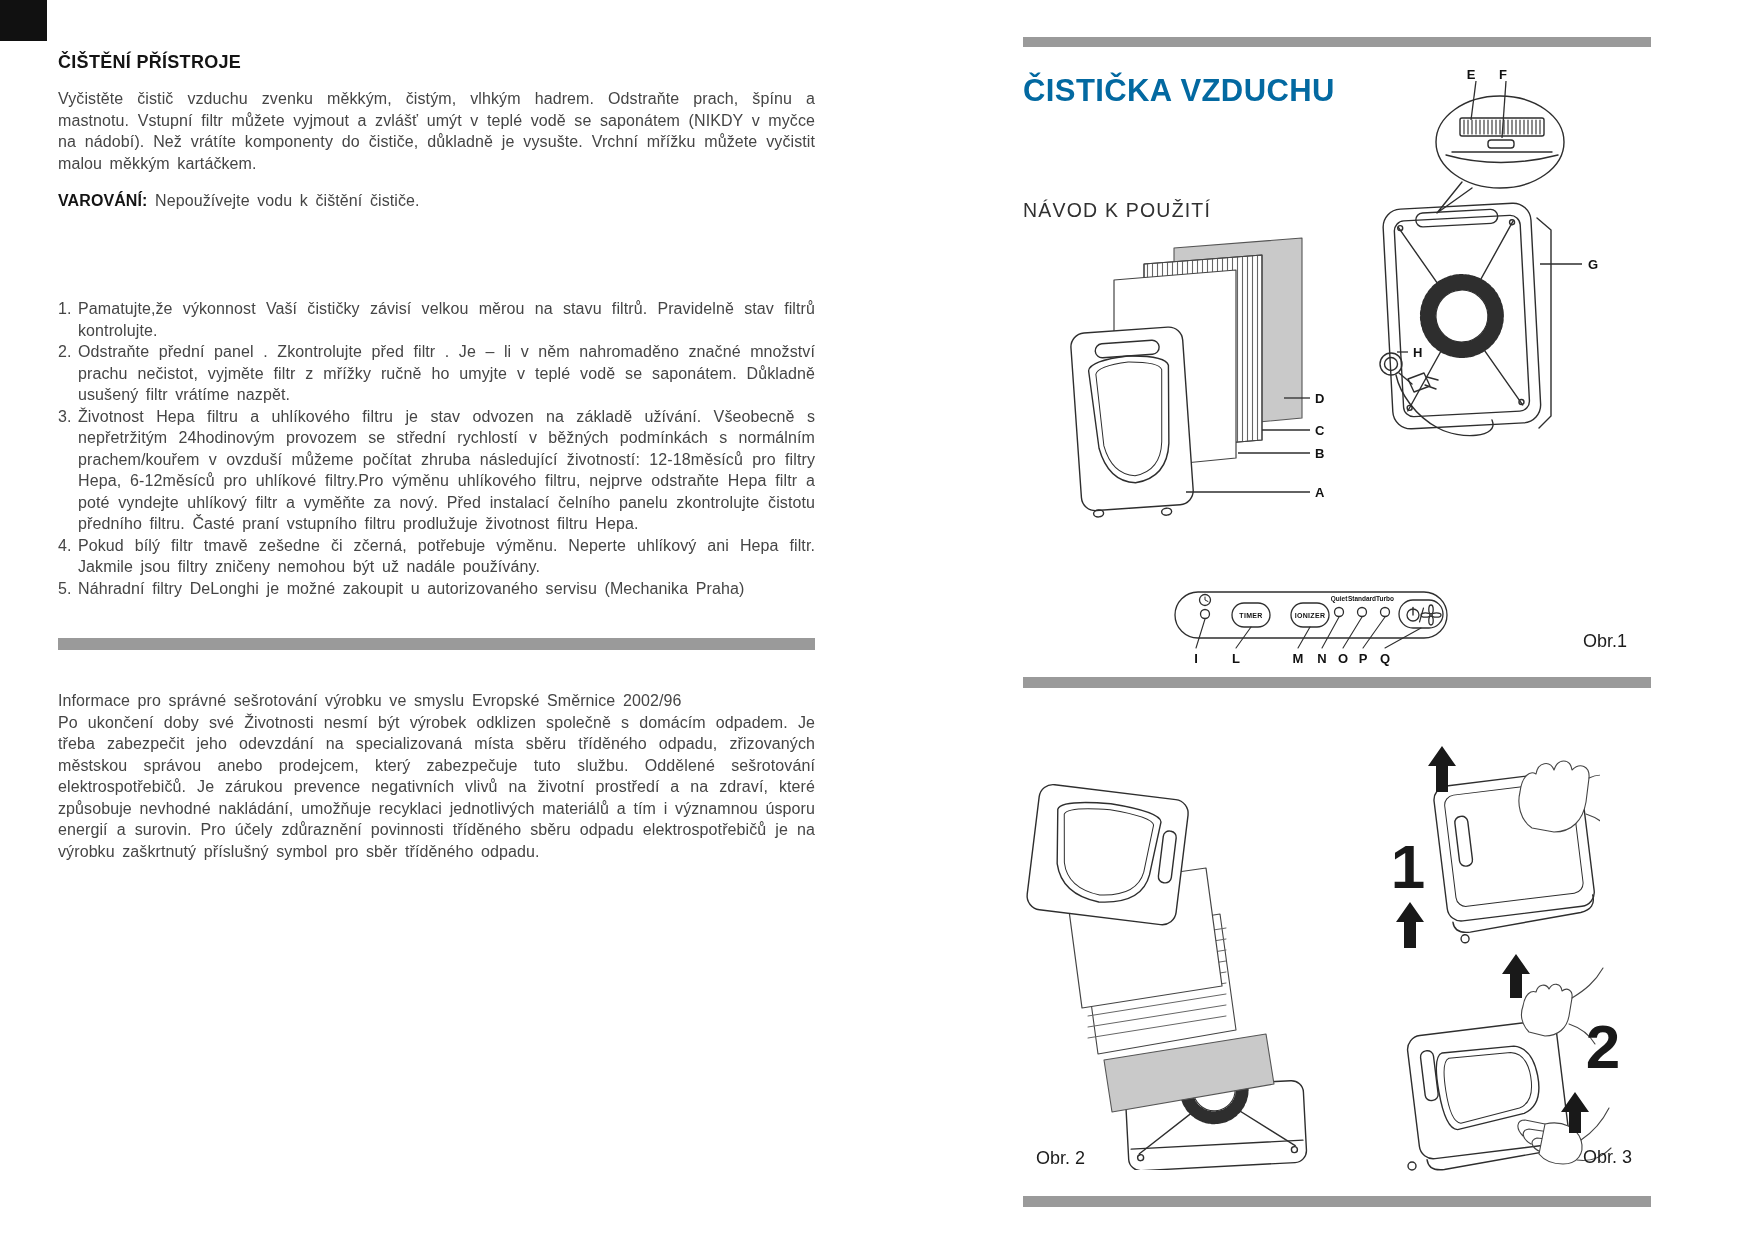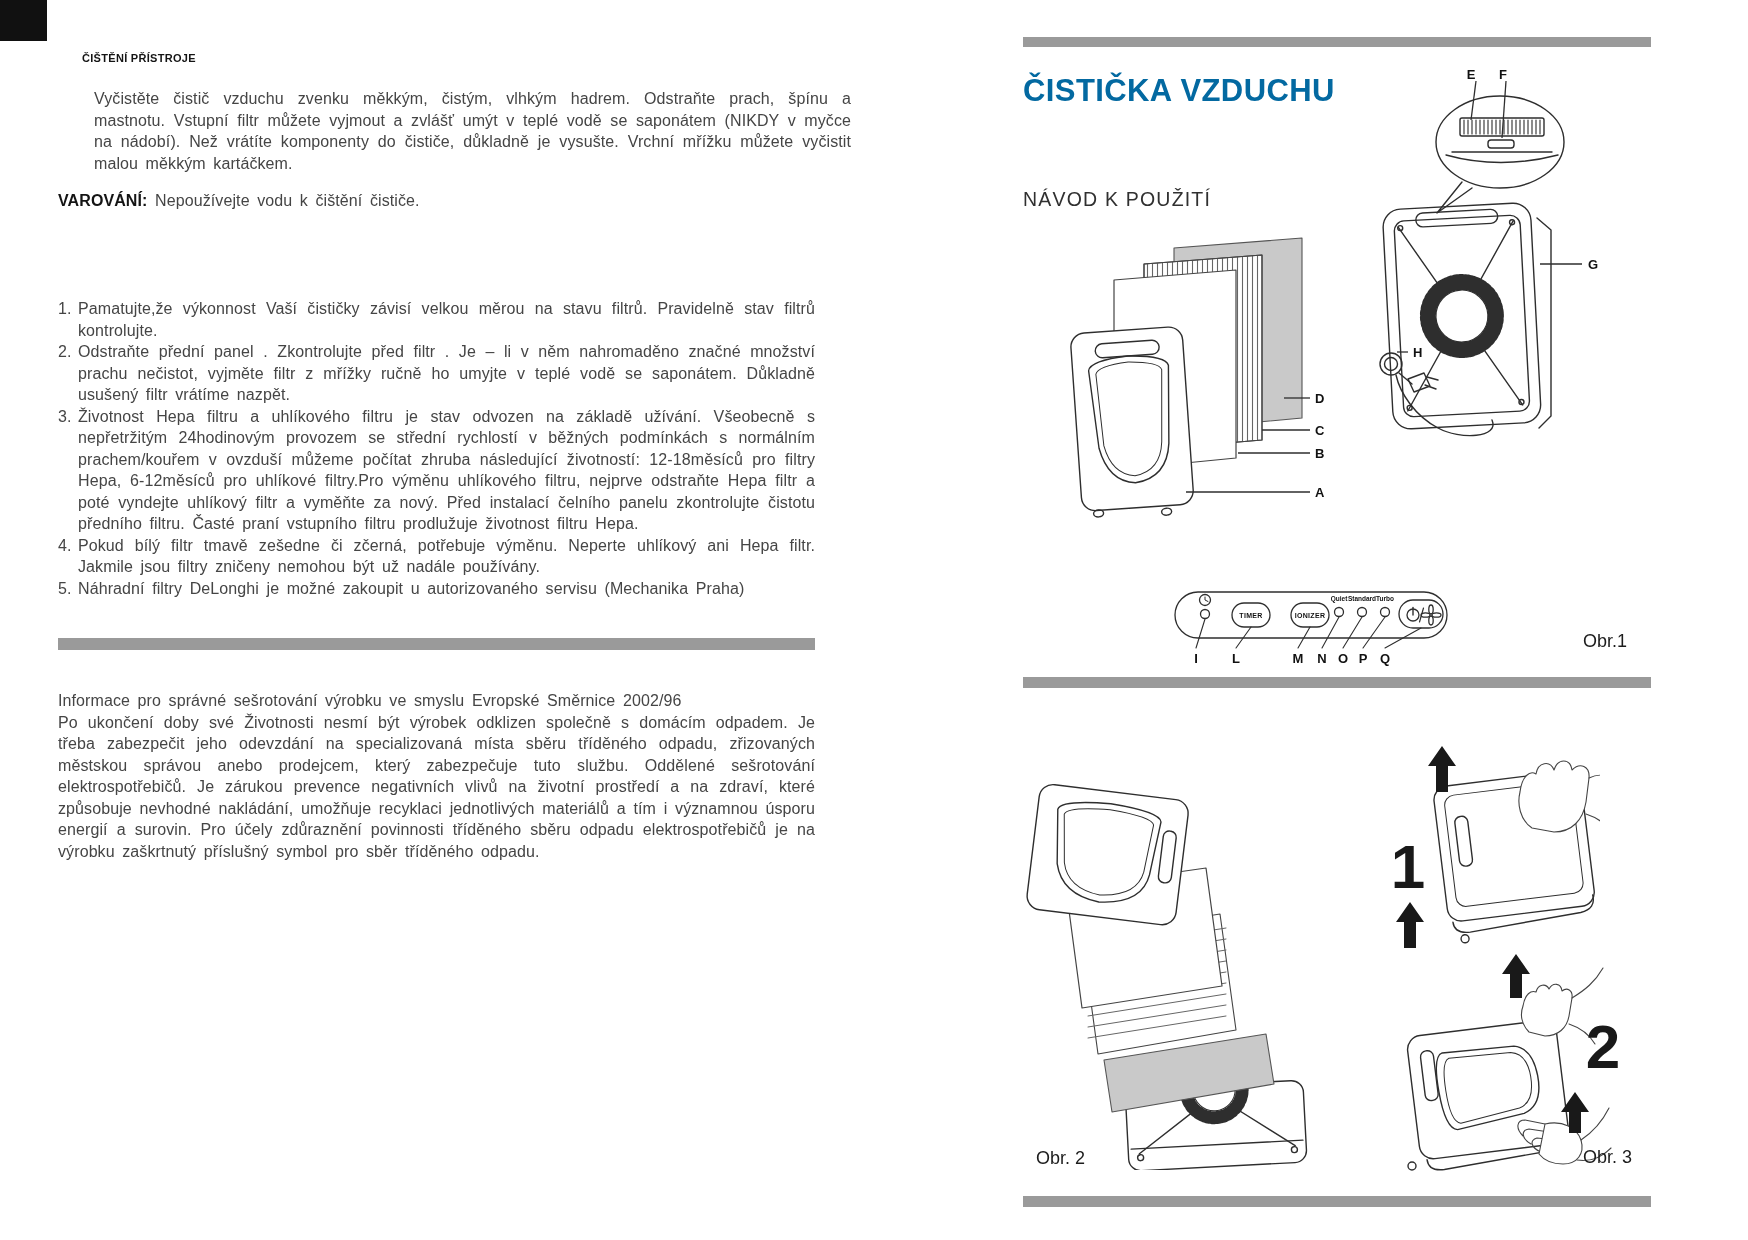--- a/index.html
+++ b/index.html
@@ -1,21 +1,21 @@
 <!DOCTYPE html>
 <html><head>
 <meta charset="utf-8">
 <style>
   html,body{margin:0;padding:0;background:#e8e8e8;}
   .page{position:relative;width:1748px;height:1240px;background:#ffffff;overflow:hidden;
         font-family:"Liberation Sans",sans-serif;color:#454545;}
   .abs{position:absolute;}
   .corner{background:#111111;}
   .bar{background:#9a9a9a;}
-  .h1{font-size:11px;font-weight:800;color:#141414;letter-spacing:.3px;margin-left:24px;}
+  .h1{font-size:18px;font-weight:800;color:#141414;letter-spacing:.3px;}
   .body-text{font-size:16px;line-height:21.5px;text-align:justify;word-spacing:3px;letter-spacing:.1px;}
   .warn b{color:#141414;font-weight:800;}
   ol.plist{list-style:none;margin:0;padding:0;}
   ol.plist li{position:relative;padding-left:20px;margin:0;}
   ol.plist .li-num{position:absolute;left:0;top:0;}
   .doc-title{font-size:31px;line-height:38px;font-weight:800;color:#0369a1;letter-spacing:.4px;}
   .subtitle{font-size:19.5px;color:#303030;letter-spacing:1.2px;}
   .caption{font-size:18px;color:#1c1c1c;text-align:right;}
   svg{display:block;}
   svg text{font-family:"Liberation Sans",sans-serif;fill:#111111;}
@@ -27,21 +27,21 @@
 </style>
 </head>
 <body>
 
 <div class="page">
 
   <div class="abs corner" style="left:0;top:0;width:47px;height:41px;"></div>
 
   <div class="abs h1" style="left:58px;top:52px;width:757px;">ČIŠTĚNÍ PŘÍSTROJE</div>
 
-  <div class="abs body-text" style="left:58px;top:88px;width:757px;margin-left:36px;">Vyčistěte čistič vzduchu zvenku měkkým, čistým, vlhkým hadrem. Odstraňte prach, špínu a mastnotu. Vstupní filtr můžete vyjmout a zvlášť umýt v teplé vodě se saponátem (NIKDY v myčce na nádobí). Než vrátíte komponenty do čističe, důkladně je vysušte. Vrchní mřížku můžete vyčistit malou měkkým kartáčkem.</div>
+  <div class="abs body-text" style="left:58px;top:88px;width:757px;">Vyčistěte čistič vzduchu zvenku měkkým, čistým, vlhkým hadrem. Odstraňte prach, špínu a mastnotu. Vstupní filtr můžete vyjmout a zvlášť umýt v teplé vodě se saponátem (NIKDY v myčce na nádobí). Než vrátíte komponenty do čističe, důkladně je vysušte. Vrchní mřížku můžete vyčistit malou měkkým kartáčkem.</div>
 
   <div class="abs body-text warn" style="left:58px;top:190px;width:757px;text-align:left;">
     <b>VAROVÁNÍ:</b>
     <span>Nepoužívejte vodu k čištění čističe.</span>
   </div>
 
 
   <ol class="abs plist body-text" style="left:58px;top:298px;width:757px;">
     <li>
       <span class="li-num">1.</span>
@@ -71,21 +71,21 @@
     <div style="text-align:left;">Informace pro správné sešrotování výrobku ve smyslu Evropské Směrnice 2002/96</div>
     <div>Po ukončení doby své Životnosti nesmí být výrobek odklizen společně s domácím odpadem. Je třeba zabezpečit jeho odevzdání na specializovaná místa sběru tříděného odpadu, zřizovaných městskou správou anebo prodejcem, který zabezpečuje tuto službu. Oddělené sešrotování elektrospotřebičů. Je zárukou prevence negativních vlivů na životní prostředí a na zdraví, které způsobuje nevhodné nakládání, umožňuje recyklaci jednotlivých materiálů a tím i významnou úsporu energií a surovin. Pro účely zdůraznění povinnosti tříděného sběru odpadu elektrospotřebičů je na výrobku zaškrtnutý příslušný symbol pro sběr tříděného odpadu.</div>
   </div>
 
   <div class="abs bar" style="left:1023px;top:37px;width:628px;height:10px;"></div>
 
   <div class="abs doc-title" style="left:1023px;top:72px;width:400px;">
     <div>ČISTIČKA VZDUCHU</div>
   </div>
 
-  <div class="abs subtitle" style="left:1023px;top:188px;">NÁVOD K POUŽITÍ</div>
+  <div class="abs subtitle" style="left:1023px;top:199px;">NÁVOD K POUŽITÍ</div>
 
   <svg class="abs" style="left:1000px;top:48px;" width="660" height="500" viewBox="0 0 660 500">
     <defs>
       <pattern id="vh" width="5" height="8" patternUnits="userSpaceOnUse">
         <path d="M2.5,0 V8" stroke="#666" stroke-width="1.1"></path>
       </pattern>
     </defs>
 
     <g stroke="#2e2e2e" stroke-width="1.4" fill="none" stroke-linecap="round" stroke-linejoin="round">
       <path d="M537,170 L551,182 L551,368 L539,380"></path>

